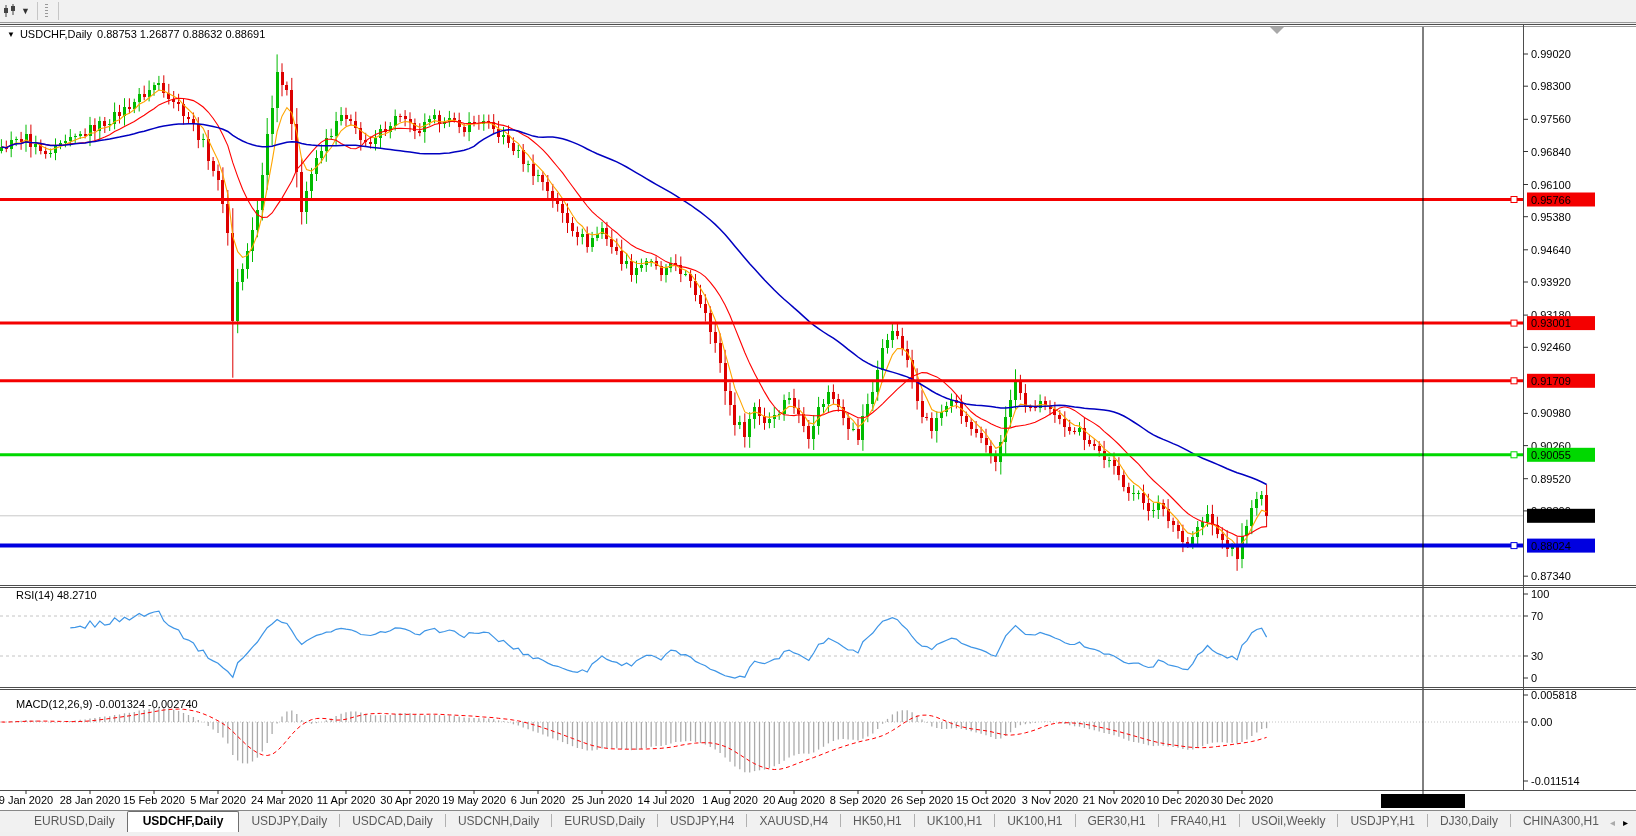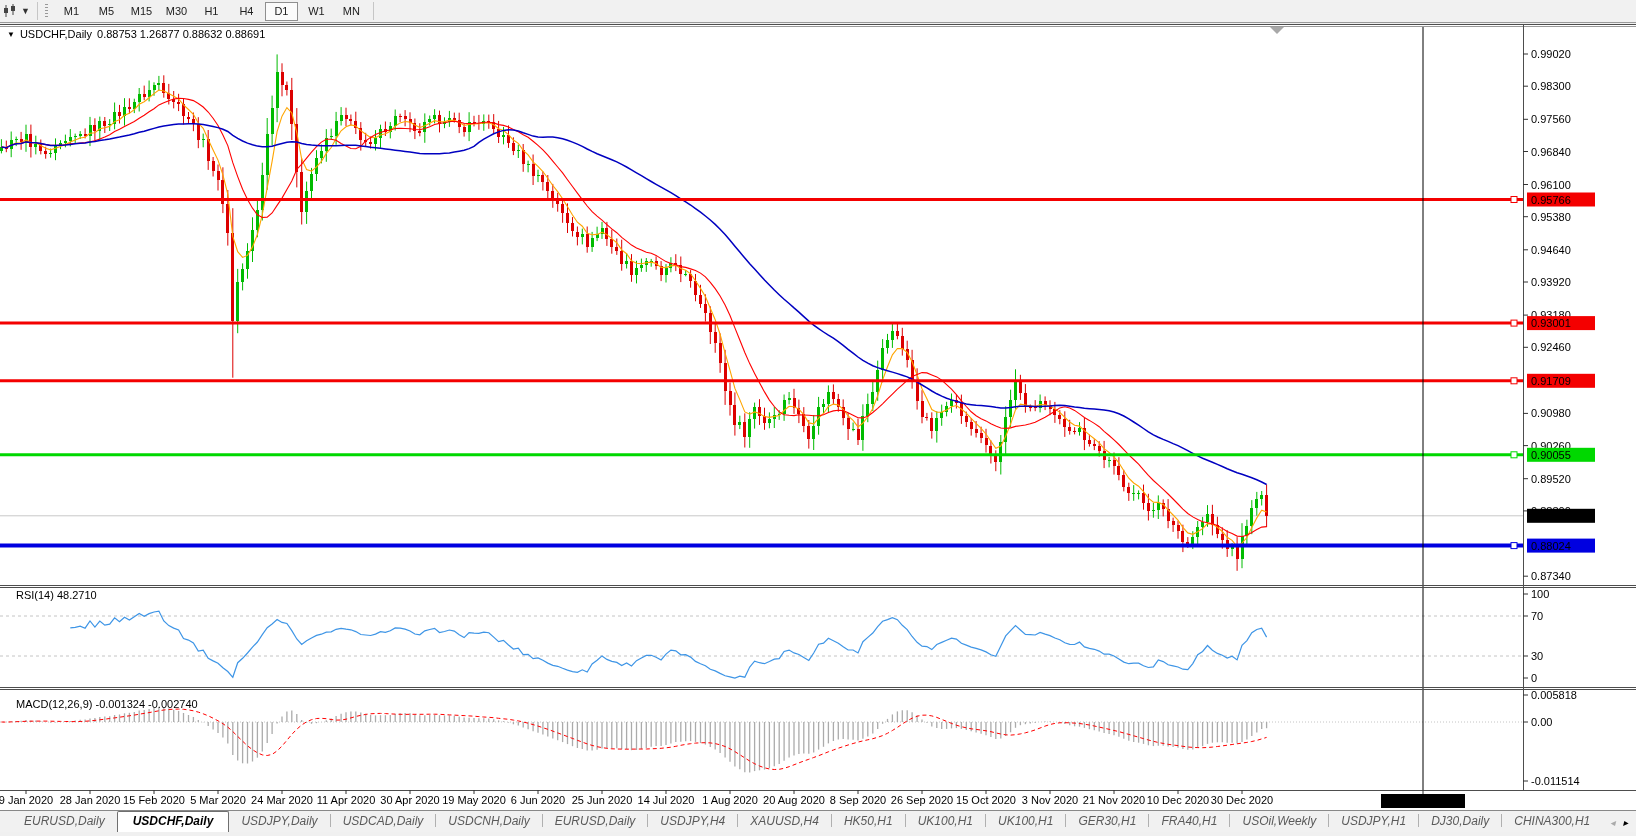--- a/index.html
+++ b/index.html
@@ -20,21 +20,21 @@
   .chart-title{position:absolute;top:28px;left:7px;font-size:11px;color:#000;display:flex;
                align-items:center;gap:5px;z-index:5;}
   .chart-title .sym{letter-spacing:0;}
   .collapse{font-size:8px;color:#000;}
   .ind-label{position:absolute;left:16px;font-size:11px;color:#000;z-index:5;}
   #rsi-label{top:589px;text-align:right;}
   #macd-label{top:698px;}
   
   .tabbar{position:absolute;left:0;top:810px;width:1636px;height:22px;background:#f1f1f1;
           border-top:1px solid #888;display:flex;align-items:flex-end;box-sizing:border-box;
-          padding-left:12px;font-style:italic;}
+          padding-left:22px;}
   .tab{font-size:12px;color:#5a5a5a;padding:2px 12px 4px;white-space:nowrap;}
   .tab.active{background:#fff;border:1px solid #6f6f6f;border-bottom:1px solid #fff;font-weight:bold;
               color:#000;border-radius:2px 2px 0 0;padding:2px 15px 4px;margin-bottom:-1px;}
   .tab-sep{width:1px;height:13px;background:#b0b0b0;margin:0 0 5px 0;flex:0 0 1px;}
   .tab-arrows{margin-left:auto;display:flex;gap:8px;padding:0 8px 4px 4px;font-size:10px;}
   .tab-arrows .dis{color:#aaa;}
   .tab-arrows .en{color:#000;}
   svg text{font-family:"Liberation Sans",sans-serif;font-size:11px;fill:#000;}
 </style>
 </head>
@@ -45,31 +45,20 @@
     <svg width="16" height="14" viewBox="0 0 16 14">
       <line x1="3" y1="1" x2="3" y2="13" stroke="#444" stroke-width="1"></line>
       <rect x="1" y="4" width="4" height="5" fill="#444"></rect>
       <line x1="10" y1="0" x2="10" y2="11" stroke="#444" stroke-width="1"></line>
       <rect x="8" y="2" width="4" height="5" fill="#444"></rect>
     </svg>
   </span>
   <span class="caret">▼</span>
   <span class="vsep"></span>
   <span class="grip"></span>
-  <div id="tf-buttons" style="display:flex;align-items:center;">
-      <div class="tf-btn">M1</div>
-      <div class="tf-btn">M5</div>
-      <div class="tf-btn">M15</div>
-      <div class="tf-btn">M30</div>
-      <div class="tf-btn">H1</div>
-      <div class="tf-btn">H4</div>
-      <div class="tf-btn active">D1</div>
-      <div class="tf-btn">W1</div>
-      <div class="tf-btn">MN</div>
-    </div>
   <span class="vsep"></span>
 </div>
 
 <svg id="cv" width="1636" height="786" style="position:absolute;left:0;top:24px;">
     <rect x="0" y="0" width="1636" height="786" fill="#ffffff"></rect>
     <defs>
       <clipPath id="clipMain">
         <rect x="0" y="3" width="1522" height="558"></rect>
       </clipPath>
       <clipPath id="clipRsi">

